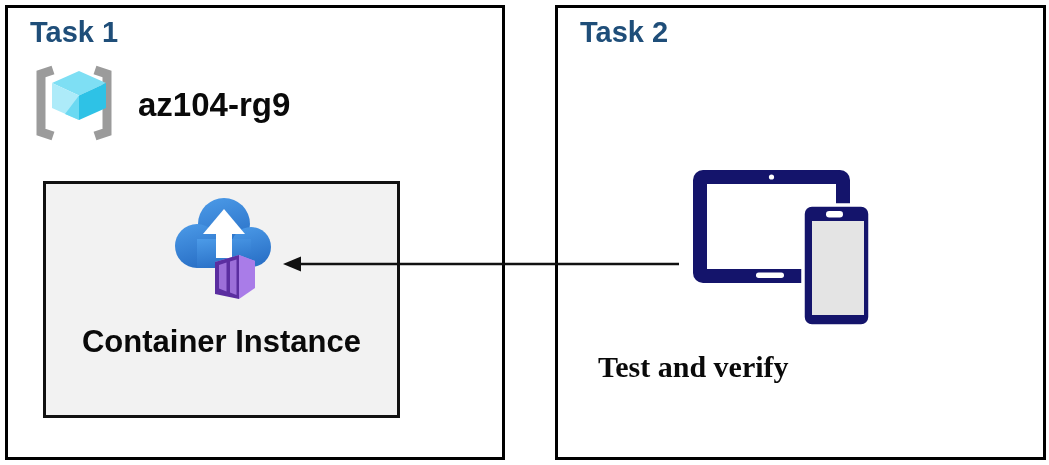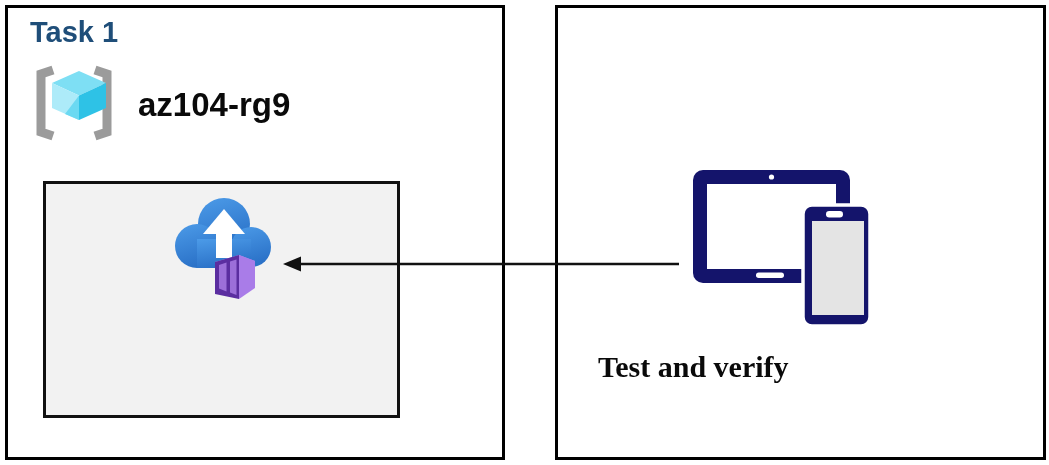--- a/index.html
+++ b/index.html
@@ -80,24 +80,26 @@
         </g>
 
         <g>
           <polygon points="43,67 67,60 83,66 59,73" fill="#B892F2"></polygon>
           <polygon points="67,60 83,66 83,93 67,104" fill="#A97CE8"></polygon>
           <polygon points="43,67 67,60 67,104 43,99" fill="#5B2EA0"></polygon>
           <polygon points="47,70 54.5,67.5 54.5,96.5 47,93.5" fill="#9C6FD9"></polygon>
           <polygon points="58,66.5 64.5,64.5 64.5,100 58,97.5" fill="#9C6FD9"></polygon>
         </g>
       </svg>
+      <div class="ci-label">Container Instance</div>
     </div>
   </div>
 
   <div class="panel task2">
+    <div class="panel-title">Task 2</div>
 
     <svg class="devices-icon" viewBox="0 0 190 165">
 
       <g>
         <rect x="5" y="5" width="157" height="113" rx="10" fill="#14146B"></rect>
         <rect x="19" y="19" width="129" height="85" fill="#ffffff"></rect>
         <circle cx="83.5" cy="12" r="2.6" fill="#ffffff"></circle>
         <rect x="68" y="107.5" width="28" height="5.5" rx="2.7" fill="#ffffff"></rect>
       </g>
 

